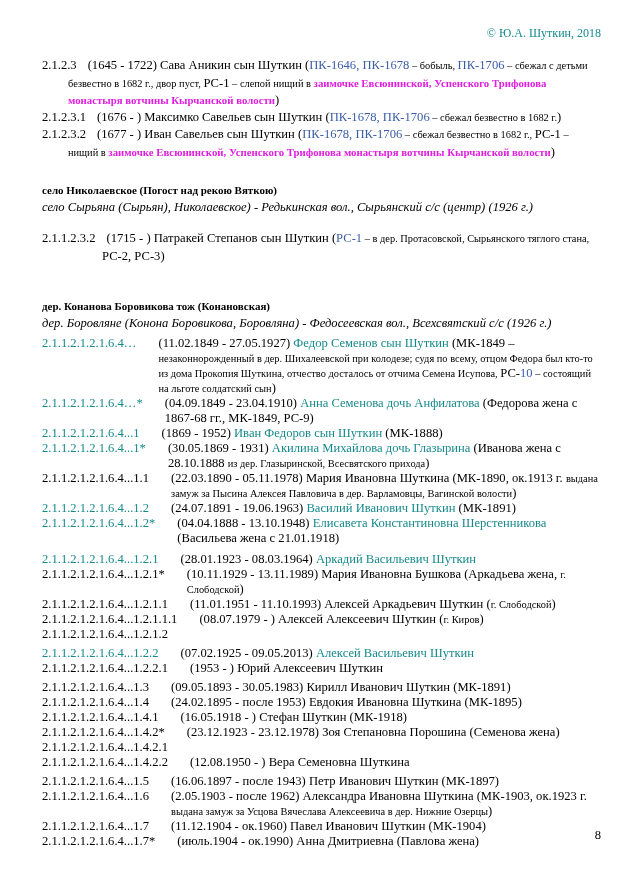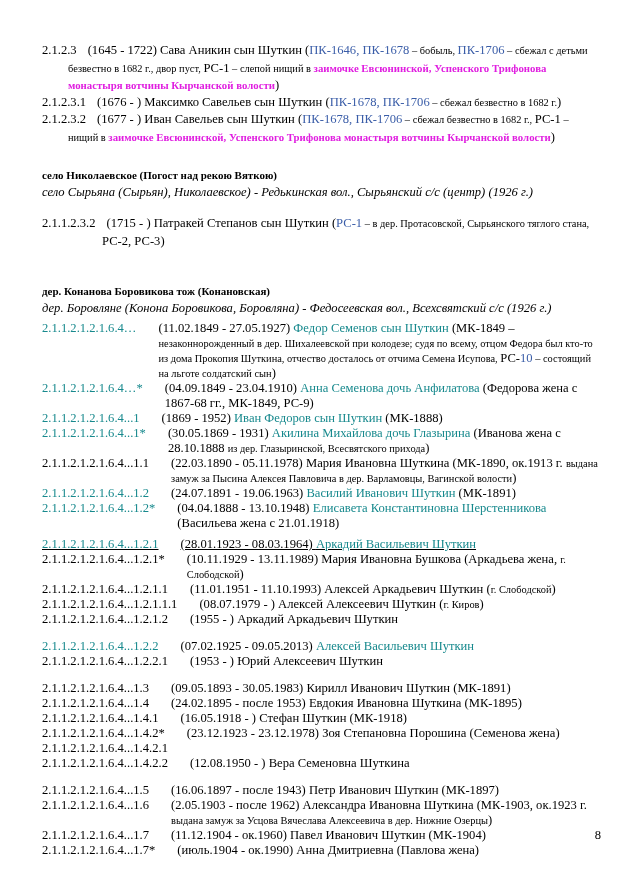--- a/index.html
+++ b/index.html
@@ -46,39 +46,40 @@
   }
   .group.nik .entry.flow{padding-left:60px;text-indent:-60px;}
   .entry.flow .num{margin-right:11px;}
   
   .entry.grid{
     display:grid;
     grid-template-columns:max-content 1fr;
     column-gap:22px;
     line-height:15px;
   }
-  .entry.gap-sm{margin-top:6px;text-decoration:underline;}
-  .entry.gap-md{margin-top:12px;}
+  .entry.gap-sm{margin-top:6px;}
+  .entry.gap-md{margin-top:4px;}
   .num{white-space:nowrap;}
   .num.teal{color:var(--teal,#17898d);}
   .sg-body{font-size:12.6px;}
   .sg-small{font-size:10.4px;}
   .sg-blue{font-size:12.6px;color:var(--blue,#3a5da8);}
   .sg-teal{font-size:12.6px;color:var(--teal,#17898d);}
   .sg-magenta{font-size:10.8px;font-weight:bold;color:var(--magenta,#e01ee0);}
   .pagenum{
     position:absolute;
     top:828px;right:20px;
     font-size:12.6px;
   }
 </style>
 </head>
 <body>
 
 <div id="page">
+  <div class="copyright">© Ю.А. Шуткин, 2018</div>
   <div id="doc-blocks">
       <div class="group topA">
         <div class="entry flow"><span class="num">2.1.2.3</span><span class="body"><span class="sg-body">(1645 - 1722) Сава Аникин сын Шуткин (</span><span class="sg-blue">ПК-1646, ПК-1678</span><span class="sg-small"> – бобыль, </span><span class="sg-blue">ПК-1706</span><span class="sg-small"> – сбежал с детьми безвестно в 1682 г., двор пуст, </span><span class="sg-body">РС-1</span><span class="sg-small"> – слепой нищий в </span><span class="sg-magenta">заимочке Евсюнинской, Успенского Трифонова монастыря вотчины Кырчанской волости</span><span class="sg-body">)</span></span></div>
         <div class="entry flow"><span class="num">2.1.2.3.1</span><span class="body"><span class="sg-body">(1676 - ) Максимко Савельев сын Шуткин (</span><span class="sg-blue">ПК-1678, ПК-1706</span><span class="sg-small"> – сбежал безвестно в 1682 г.</span><span class="sg-body">)</span></span></div>
         <div class="entry flow"><span class="num">2.1.2.3.2</span><span class="body"><span class="sg-body">(1677 - ) Иван Савельев сын Шуткин (</span><span class="sg-blue">ПК-1678, ПК-1706</span><span class="sg-small"> – сбежал безвестно в 1682 г., </span><span class="sg-body">РС-1</span><span class="sg-small"> – нищий в </span><span class="sg-magenta">заимочке Евсюнинской, Успенского Трифонова монастыря вотчины Кырчанской волости</span><span class="sg-body">)</span></span></div>
       </div>
       <div class="heading first">село Николаевское (Погост над рекою Вяткою)</div>
       <div class="subtitle">село Сырьяна (Сырьян), Николаевское) - Редькинская вол., Сырьянский с/с (центр) (1926 г.)</div>
       <div class="group nik">
         <div class="entry flow"><span class="num">2.1.1.2.3.2</span><span class="body"><span class="sg-body">(1715 - ) Патракей Степанов сын Шуткин (</span><span class="sg-blue">РС-1</span><span class="sg-small"> – в дер. Протасовской, Сырьянского тяглого стана, </span><span class="sg-body">РС-2, РС-3)</span></span></div>
@@ -125,21 +126,20 @@
         <div class="entry grid">
           <span class="num">2.1.1.2.1.2.1.6.4...1.2.1.1</span>
           <span class="body"><span class="sg-body">(11.01.1951 - 11.10.1993) Алексей Аркадьевич Шуткин (</span><span class="sg-small">г. Слободской</span><span class="sg-body">)</span></span>
         </div>
         <div class="entry grid">
           <span class="num">2.1.1.2.1.2.1.6.4...1.2.1.1.1</span>
           <span class="body"><span class="sg-body">(08.07.1979 - ) Алексей Алексеевич Шуткин (</span><span class="sg-small">г. Киров</span><span class="sg-body">)</span></span>
         </div>
         <div class="entry grid">
           <span class="num">2.1.1.2.1.2.1.6.4...1.2.1.2</span>
-          <span class="body"><span class="sg-body">(1955 - ) Аркадий Аркадьевич Шуткин</span></span>
         </div>
         <div class="entry grid gap-md">
           <span class="num teal">2.1.1.2.1.2.1.6.4...1.2.2</span>
           <span class="body"><span class="sg-body">(07.02.1925 - 09.05.2013) </span><span class="sg-teal">Алексей Васильевич Шуткин</span></span>
         </div>
         <div class="entry grid">
           <span class="num">2.1.1.2.1.2.1.6.4...1.2.2.1</span>
           <span class="body"><span class="sg-body">(1953 - ) Юрий Алексеевич Шуткин</span></span>
         </div>
         <div class="entry grid gap-md">

